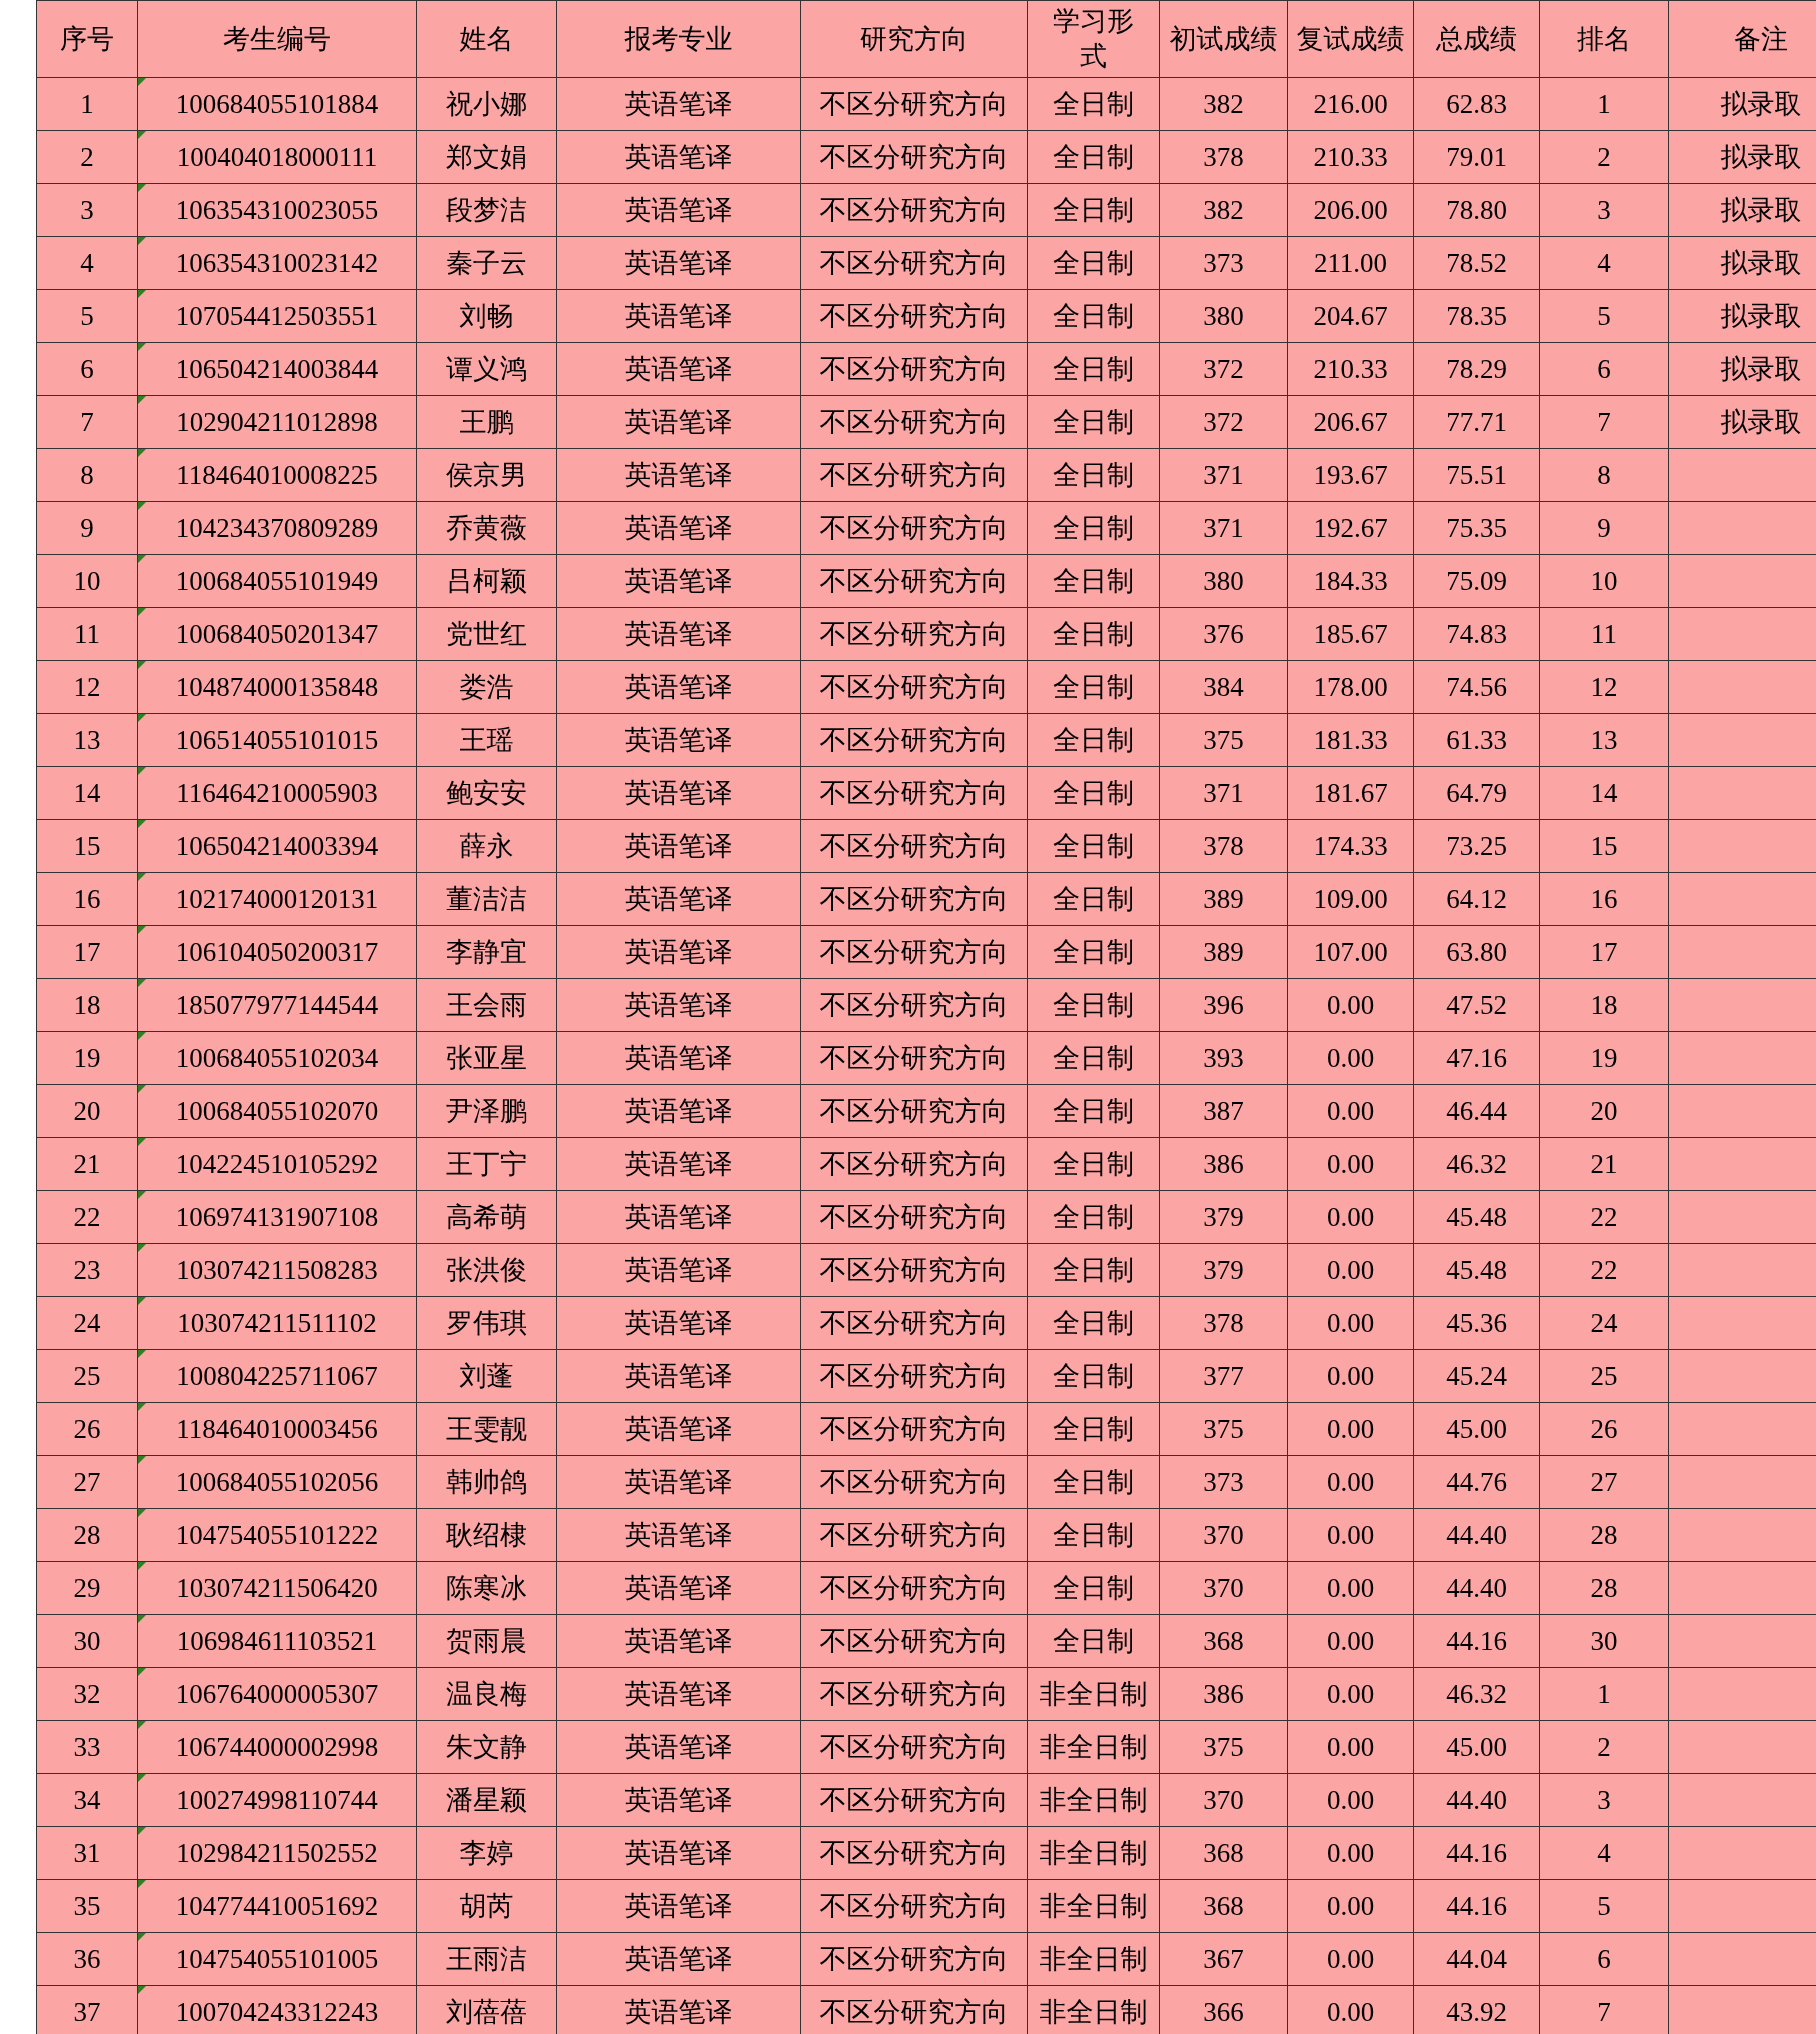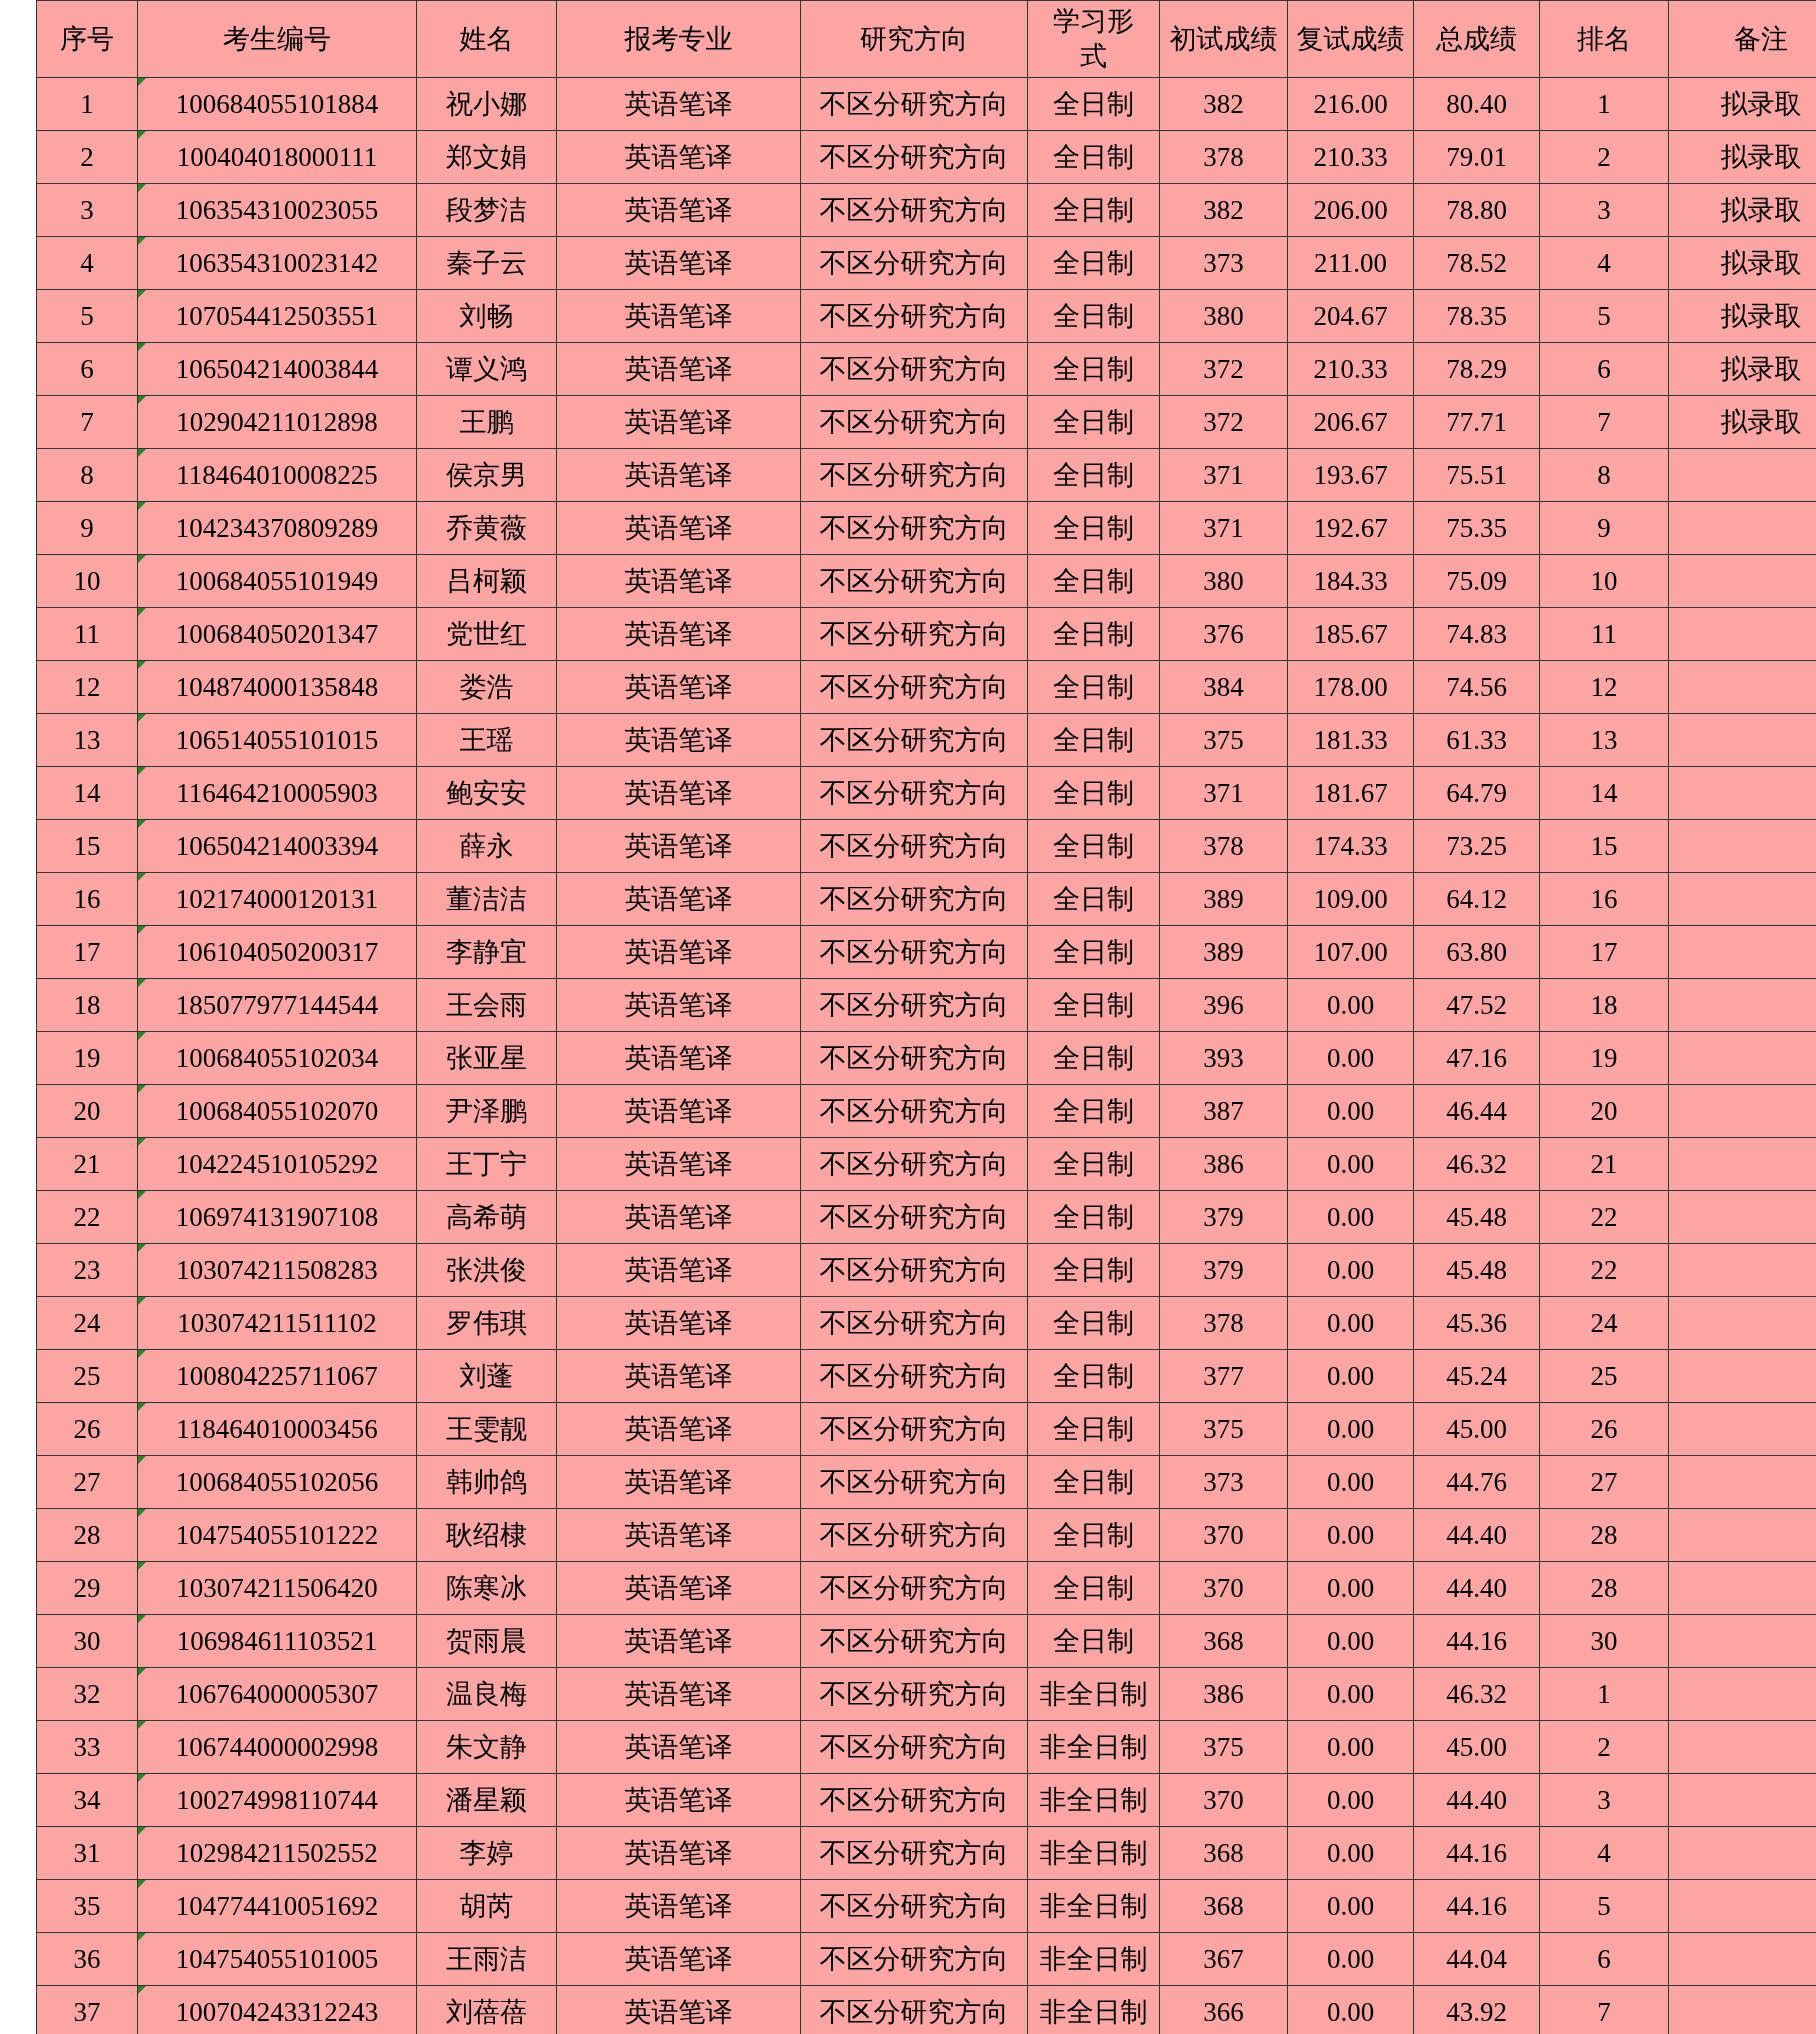--- a/index.html
+++ b/index.html
@@ -94,21 +94,21 @@
     <tbody id="tbody">
         <tr>
           <td><span>1</span></td>
           <td><i class="flag"></i><span>100684055101884</span></td>
           <td><span>祝小娜</span></td>
           <td><span>英语笔译</span></td>
           <td><span>不区分研究方向</span></td>
           <td><span>全日制</span></td>
           <td><span>382</span></td>
           <td><span>216.00</span></td>
-          <td><span>80.40</span></td>
+          <td><span>62.83</span></td>
           <td><span>1</span></td>
           <td><span>拟录取</span></td>
         </tr>
         <tr>
           <td><span>2</span></td>
           <td><i class="flag"></i><span>100404018000111</span></td>
           <td><span>郑文娟</span></td>
           <td><span>英语笔译</span></td>
           <td><span>不区分研究方向</span></td>
           <td><span>全日制</span></td>

